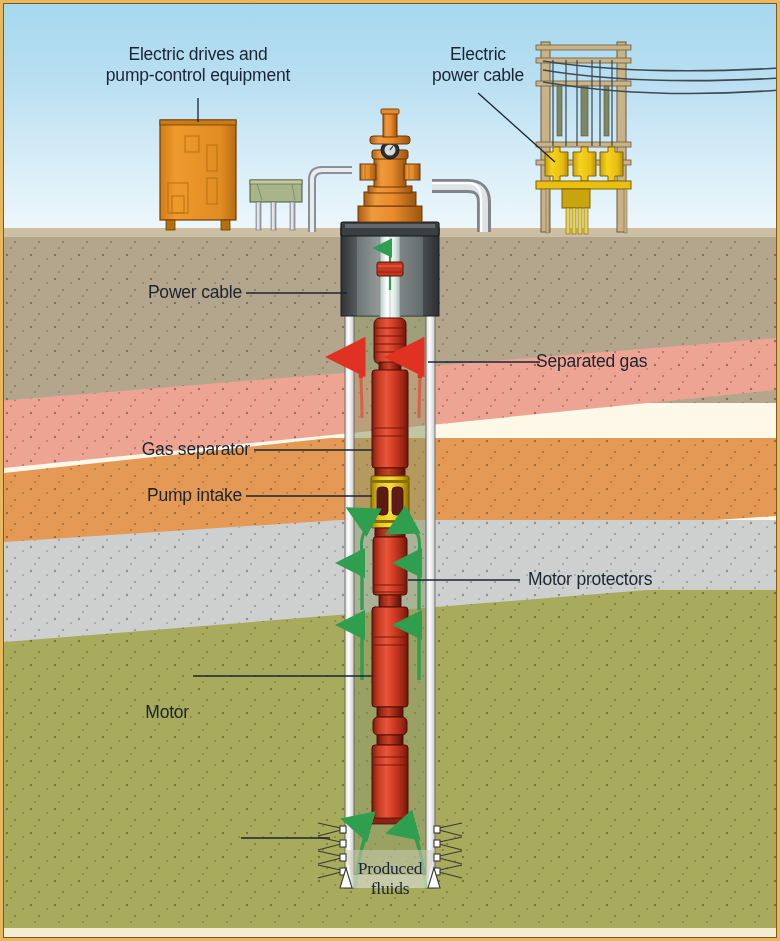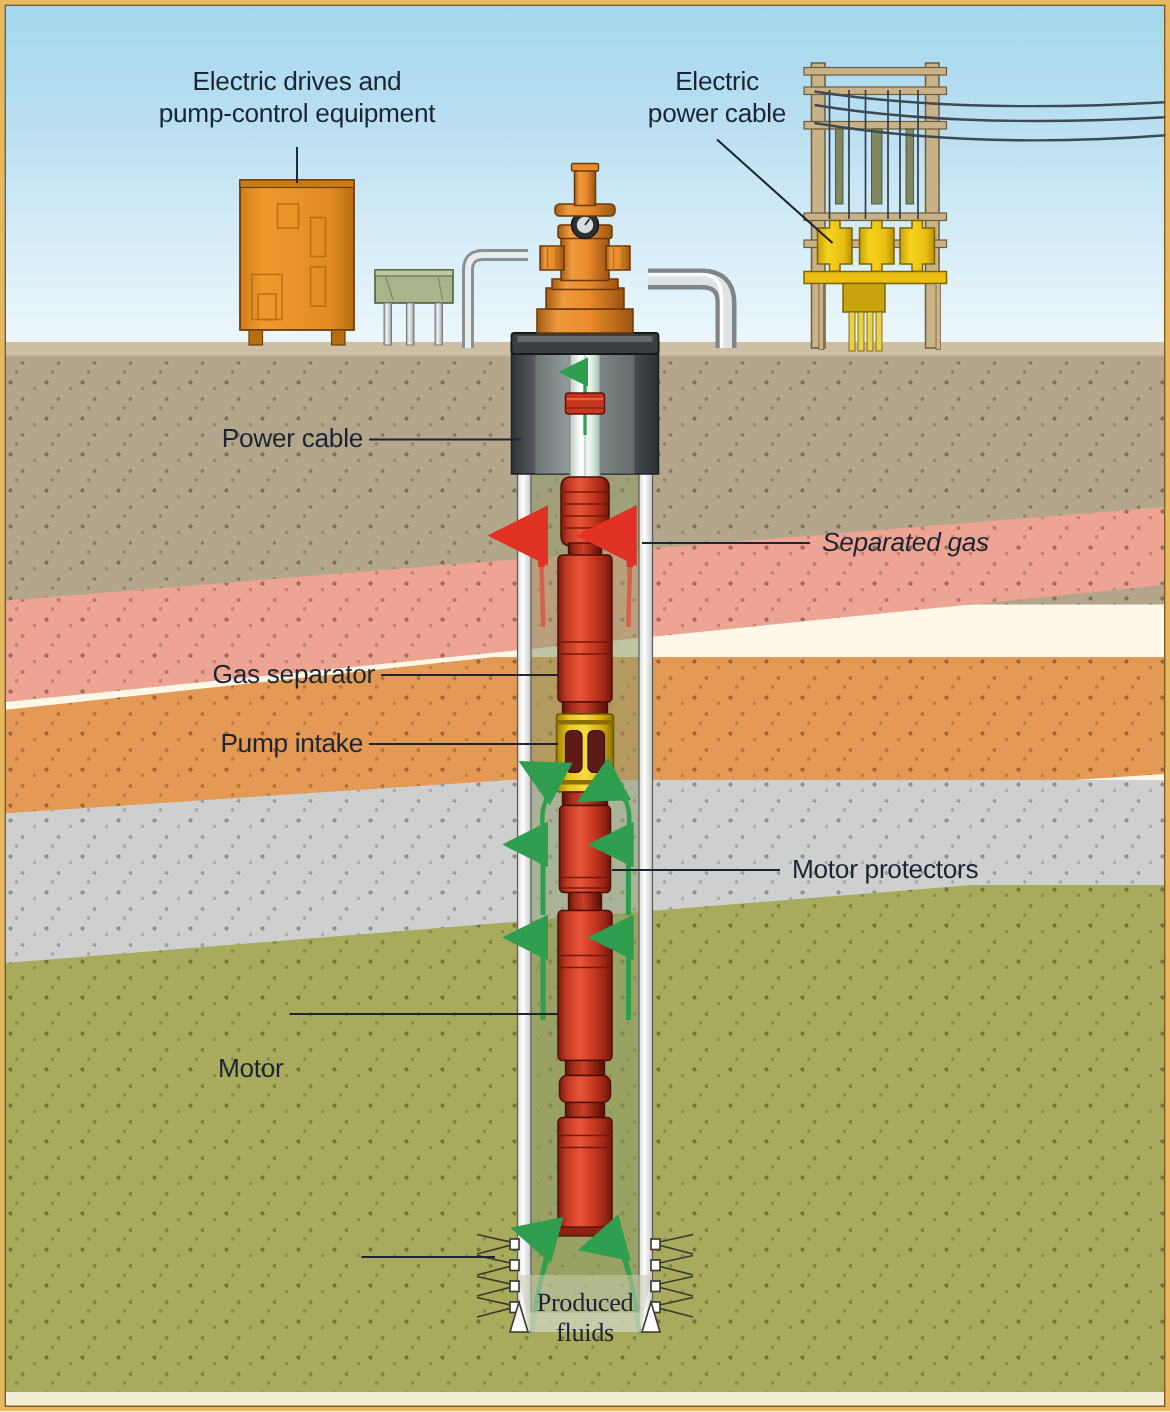--- a/index.html
+++ b/index.html
@@ -487,21 +487,21 @@
   <div id="labels">
 
     <div class="lbl c" style="left:88px;top:44px;width:220px;">Electric drives and
 pump-control equipment</div>
 
     <div class="lbl c" style="left:398px;top:44px;width:160px;">Electric
 power cable</div>
 
     <div class="lbl r" style="left:40px;top:282px;width:202px;">Power cable</div>
 
-    <div class="lbl" style="left:548px;top:351px;font-style:italic;">Separated gas</div>
+    <div class="lbl" style="left:536px;top:351px;">Separated gas</div>
 
     <div class="lbl r" style="left:40px;top:439px;width:210px;">Gas separator</div>
 
     <div class="lbl r" style="left:40px;top:485px;width:202px;">Pump intake</div>
 
     <div class="lbl" style="left:528px;top:569px;">Motor protectors</div>
 
     <div class="lbl r" style="left:40px;top:665px;width:149px;margin-top:37px;">Motor</div>
 
 

